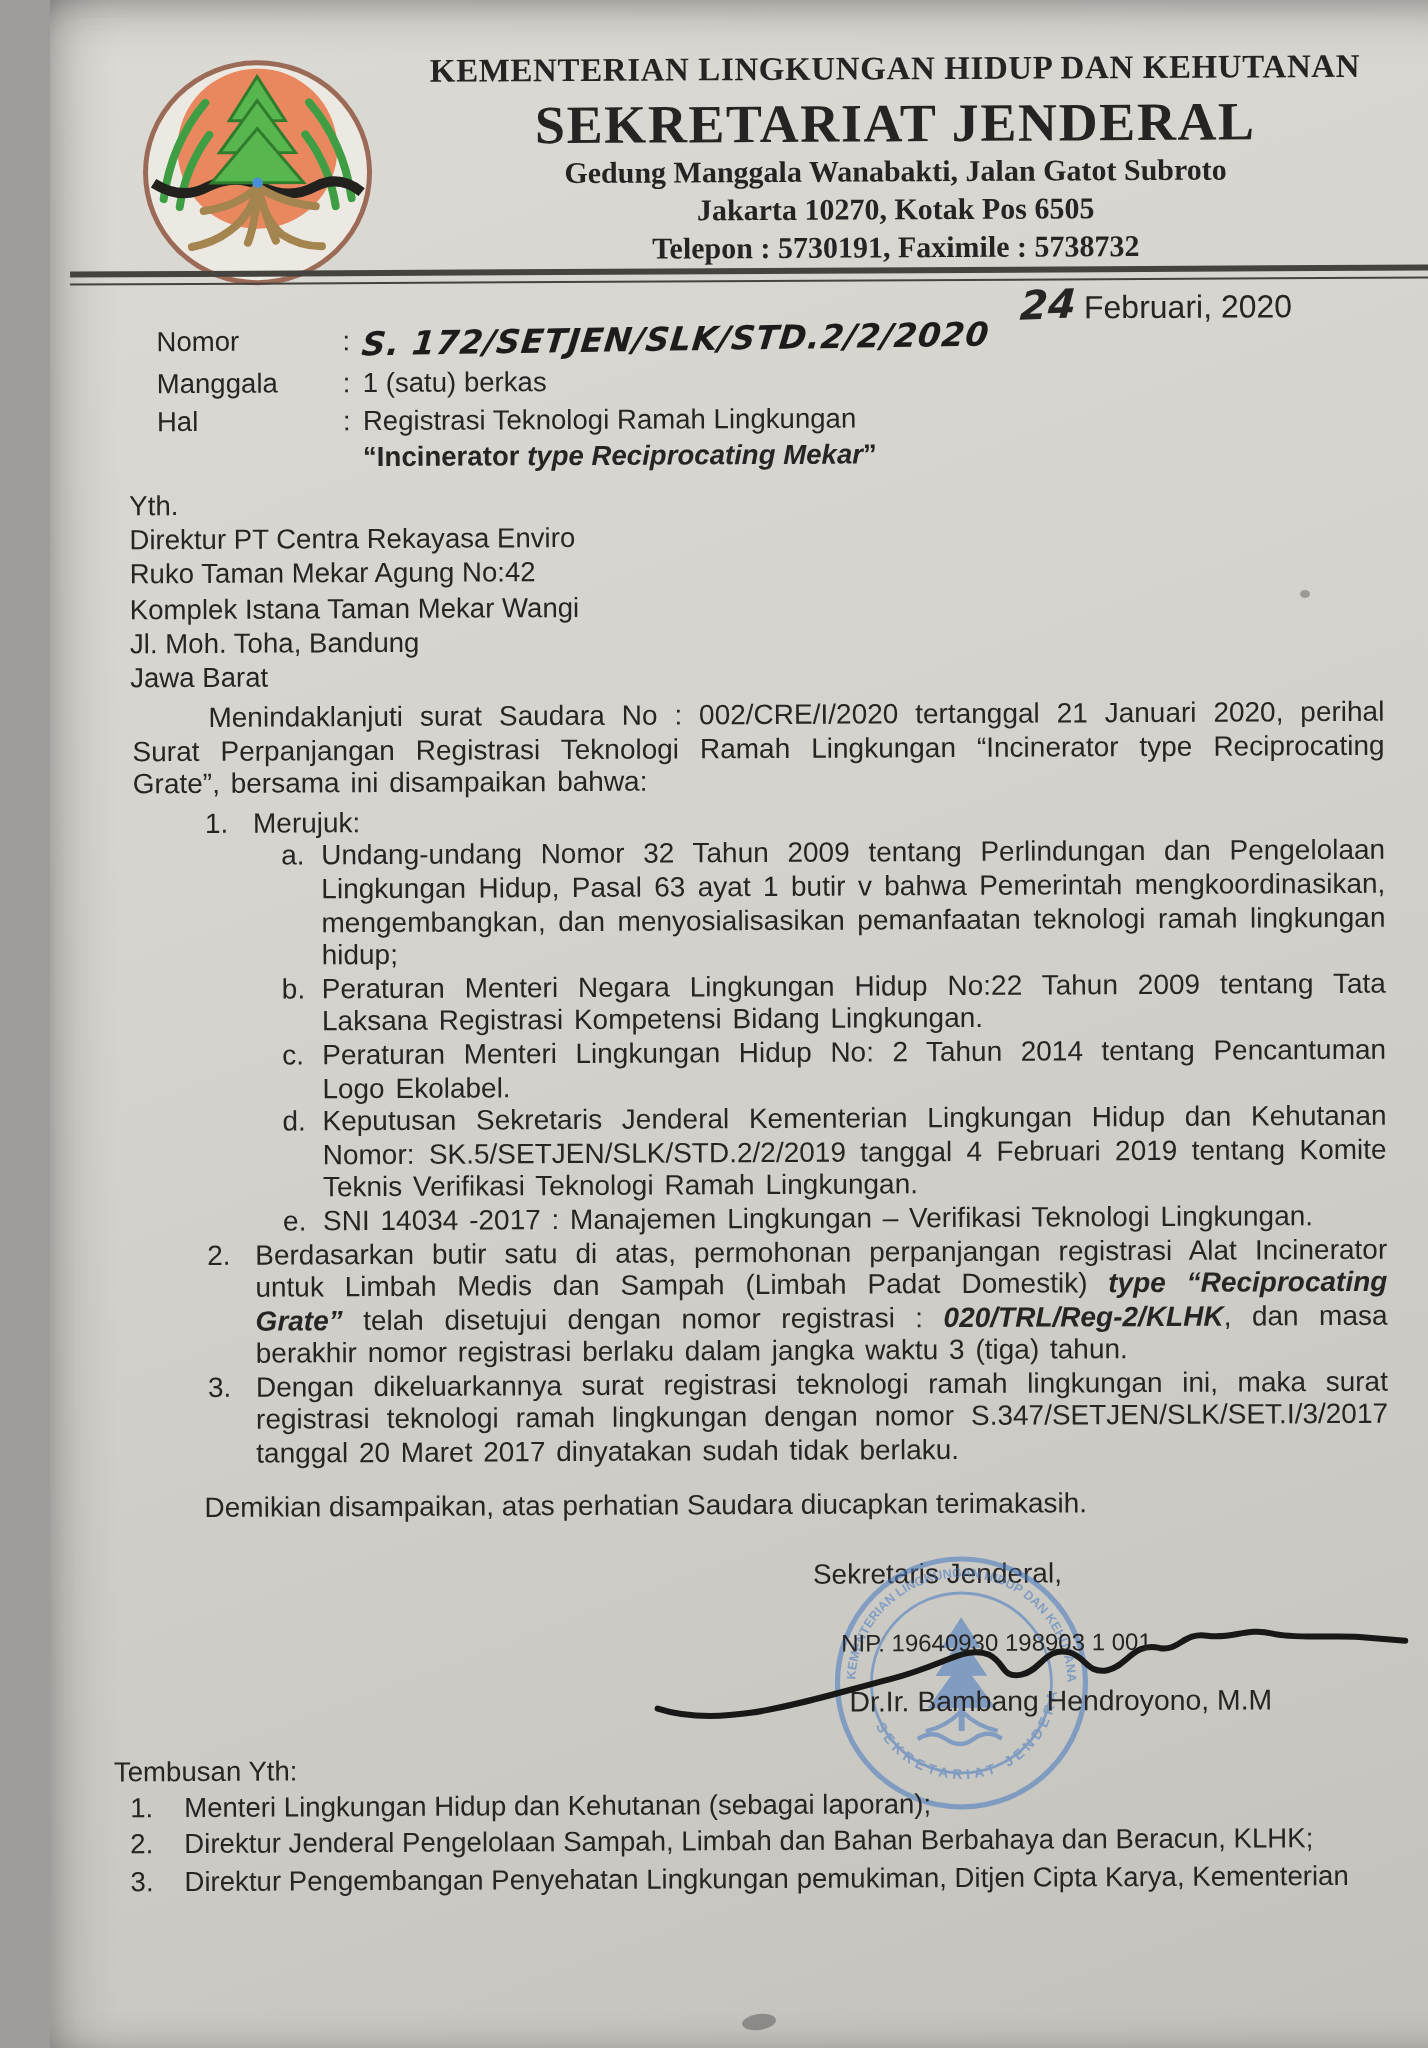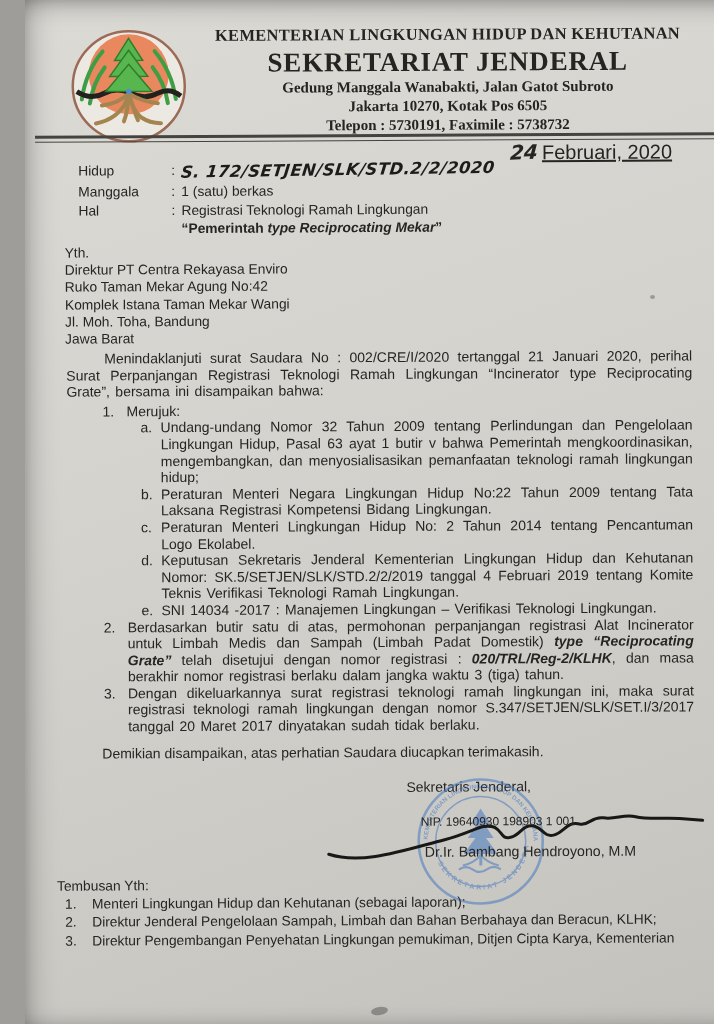--- a/index.html
+++ b/index.html
@@ -20,21 +20,21 @@
   .logo-wrap{flex:0 0 128px;padding-top:2px;}
   .head-text{flex:1;text-align:center;font-family:"Liberation Serif",serif;font-weight:bold;color:#262422;padding-right:14px;}
   .ministry{font-size:16.5px;letter-spacing:.3px;line-height:22px;}
   .secretariat{font-size:27px;letter-spacing:.8px;line-height:32px;}
   .addr{font-size:15px;line-height:19px;}
   .rule{top:134px;left:12px;right:8px;height:3px;border-top:3px solid #45433f;border-bottom:1px solid #45433f;}
 
   
   .date{top:141px;left:487px;white-space:nowrap;}
   .date .day{font-family:"DejaVu Sans",sans-serif;font-size:20px;font-weight:bold;font-style:italic;display:inline-block;transform:rotate(-2deg) skewX(-6deg);margin-right:4px;}
-  .date .rest{font-size:20px;text-decoration:underline;}
+  .date .rest{font-size:16px;}
   .fields{top:158px;left:55px;width:470px;font-size:13.8px;}
   .frow{display:flex;line-height:18.5px;}
   .frow.nomor{line-height:23px;}
   .flabel{flex:0 0 93px;}
   .fcolon{flex:0 0 10px;}
   .fvalue{flex:1;}
   .hand{font-family:"DejaVu Sans",sans-serif;font-style:italic;font-weight:bold;font-size:16.5px;display:inline-block;transform:skewX(-7deg) rotate(-.6deg);letter-spacing:.4px;color:#1d1c1b;}
   .subject2{margin-left:103px;line-height:18px;font-weight:bold;}
   .subject2 .it{font-style:italic;}
 
@@ -115,36 +115,36 @@
       </div>
     </div>
     <div class="abs rule"></div>
 
     <div class="abs date">
       <span class="day">24</span><span class="rest">Februari, 2020</span>
     </div>
 
     <div class="abs fields">
       <div class="frow nomor">
-        <span class="flabel">Hidup</span>
+        <span class="flabel">Nomor</span>
         <span class="fcolon">:</span>
         <span class="fvalue"><span class="hand">S. 172/SETJEN/SLK/STD.2/2/2020</span></span>
       </div>
       <div class="frow">
         <span class="flabel">Manggala</span>
         <span class="fcolon">:</span>
         <span class="fvalue">1 (satu) berkas</span>
       </div>
       <div class="frow">
         <span class="flabel">Hal</span>
         <span class="fcolon">:</span>
         <span class="fvalue">Registrasi Teknologi Ramah Lingkungan</span>
       </div>
       <div class="subject2">
-        <span>“Pemerintah </span><span class="it">type Reciprocating Mekar</span><span>”</span>
+        <span>“Incinerator </span><span class="it">type Reciprocating Mekar</span><span>”</span>
       </div>
     </div>
 
     <div class="abs recipient">
       <div>Yth.</div>
       <div>Direktur PT Centra Rekayasa Enviro</div>
       <div>Ruko Taman Mekar Agung No:42</div>
       <div>Komplek Istana Taman Mekar Wangi</div>
       <div>Jl. Moh. Toha, Bandung</div>
       <div>Jawa Barat</div>

